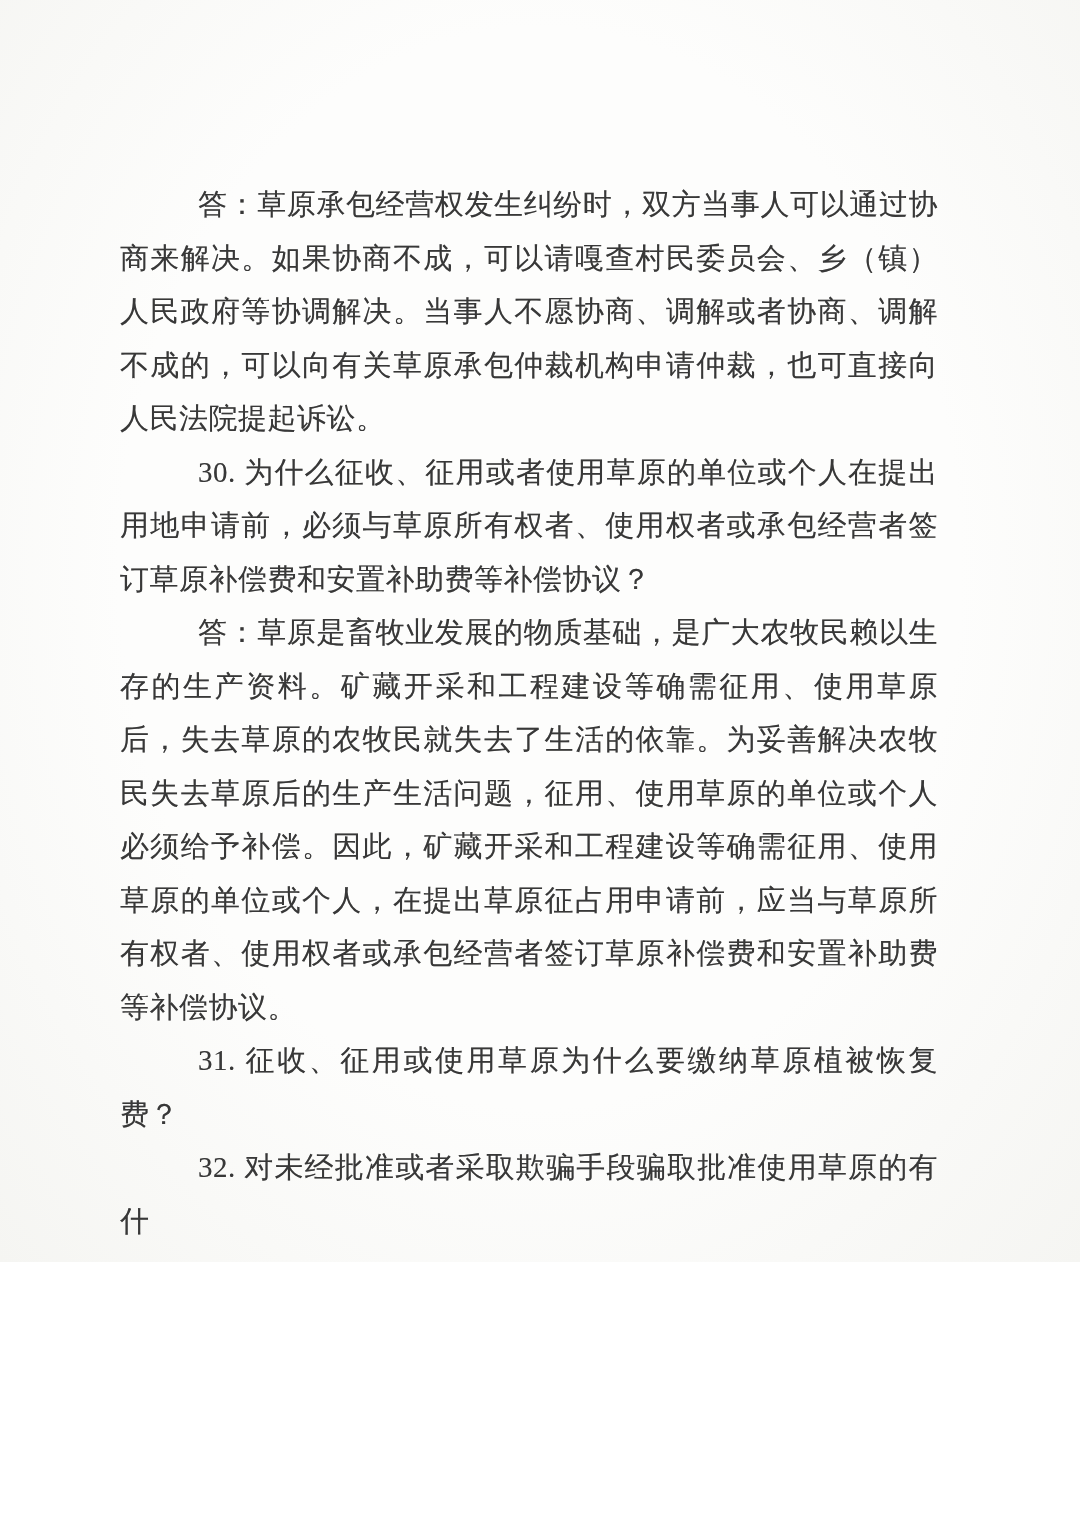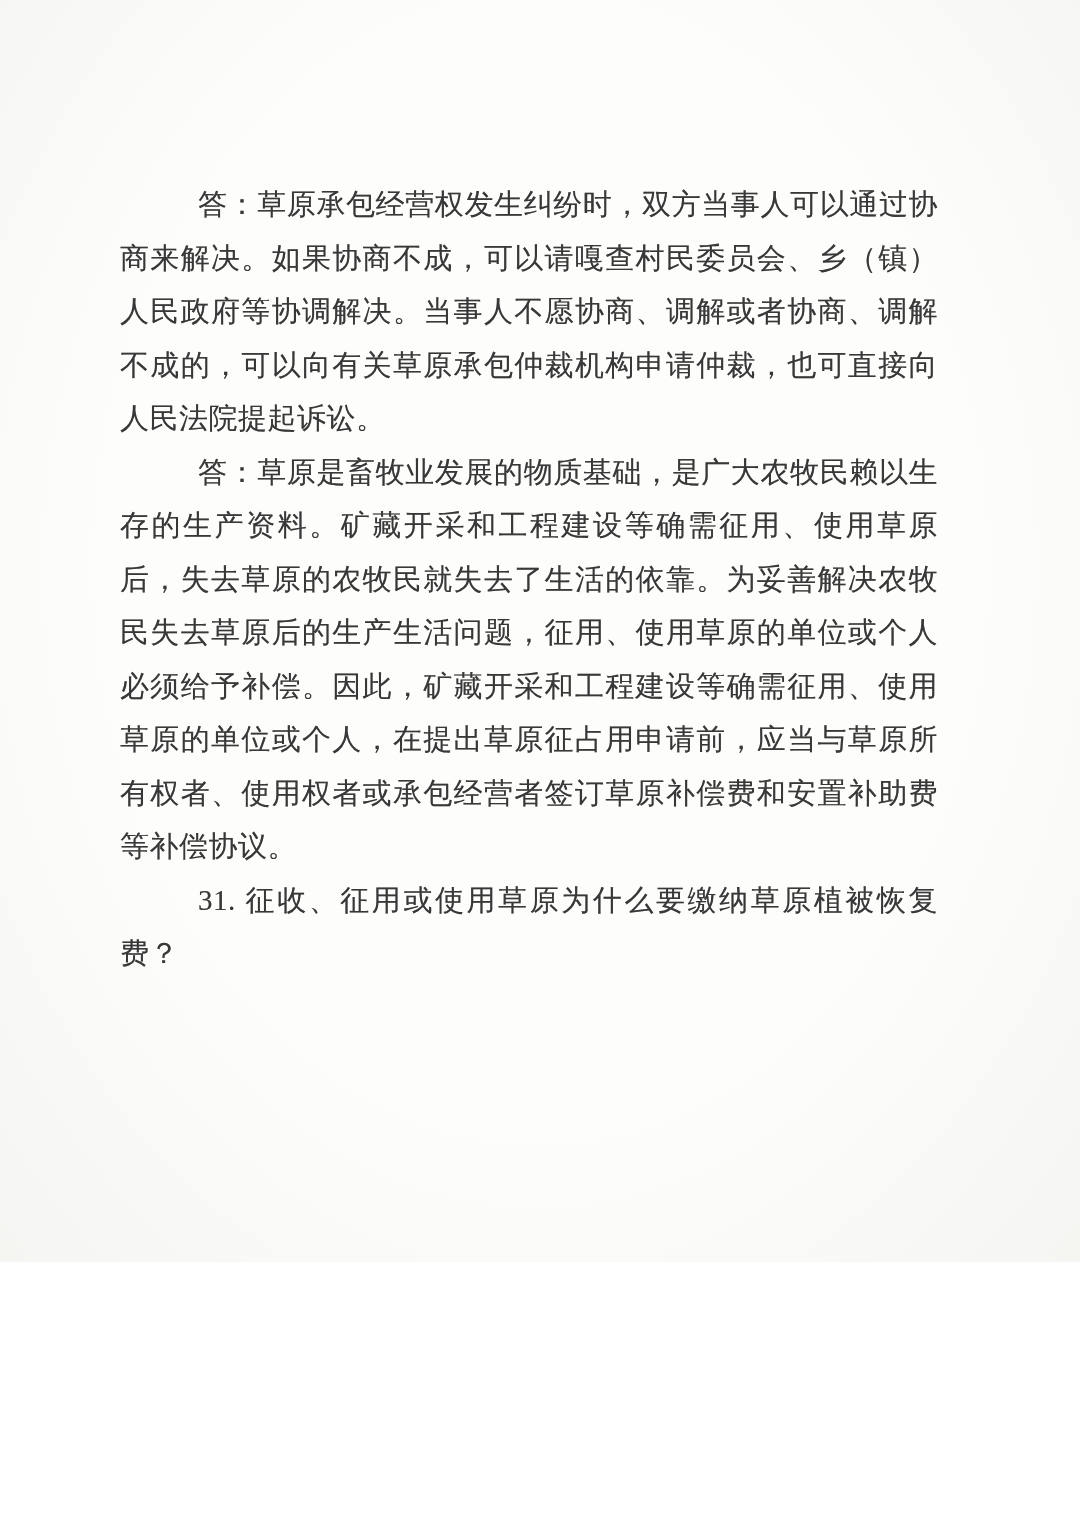--- a/index.html
+++ b/index.html
@@ -46,20 +46,22 @@
     white-space: nowrap;
     font-style: italic;
   }
 </style>
 </head>
 <body>
 
 <div class="page">
   <main class="text-block">
     <p class="para">答：草原承包经营权发生纠纷时，双方当事人可以通过协商来解决。如果协商不成，可以请嘎查村民委员会、乡（镇）人民政府等协调解决。当事人不愿协商、调解或者协商、调解不成的，可以向有关草原承包仲裁机构申请仲裁，也可直接向人民法院提起诉讼。</p>
+    <p class="para">30. 为什么征收、征用或者使用草原的单位或个人在提出用地申请前，必须与草原所有权者、使用权者或承包经营者签订草原补偿费和安置补助费等补偿协议？</p>
     <p class="para">答：草原是畜牧业发展的物质基础，是广大农牧民赖以生存的生产资料。矿藏开采和工程建设等确需征用、使用草原后，失去草原的农牧民就失去了生活的依靠。为妥善解决农牧民失去草原后的生产生活问题，征用、使用草原的单位或个人必须给予补偿。因此，矿藏开采和工程建设等确需征用、使用草原的单位或个人，在提出草原征占用申请前，应当与草原所有权者、使用权者或承包经营者签订草原补偿费和安置补助费等补偿协议。</p>
     <p class="para">31. 征收、征用或使用草原为什么要缴纳草原植被恢复费？</p>
+    <p class="para">32. 对未经批准或者采取欺骗手段骗取批准使用草原的有什</p>
   </main>
 
   <footer class="page-footer">
     <span>— 14 —</span>
   </footer>
 </div>
 
 </body></html>

